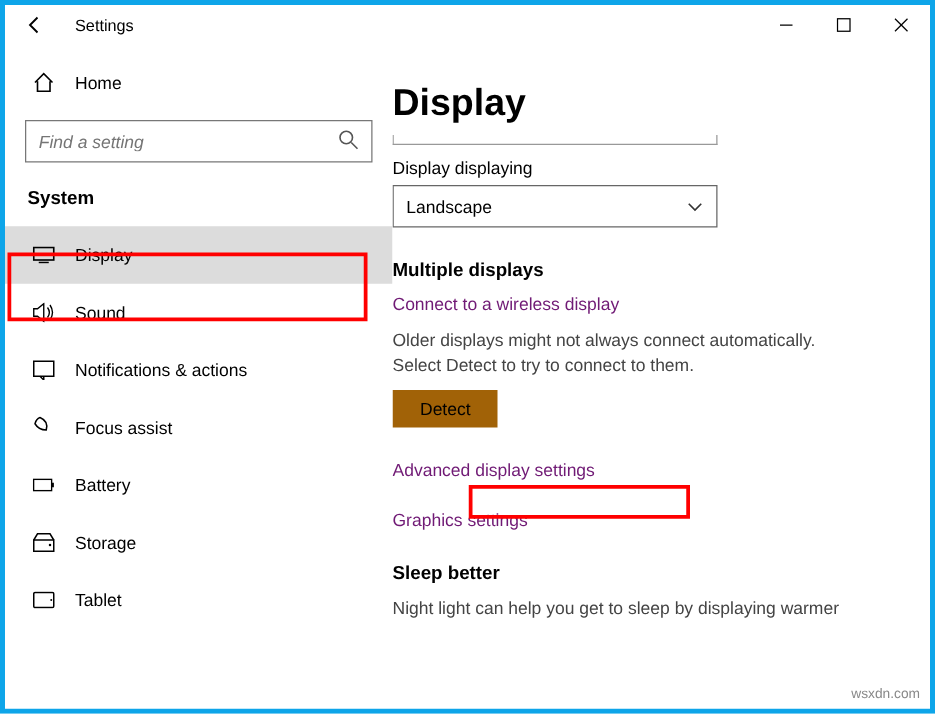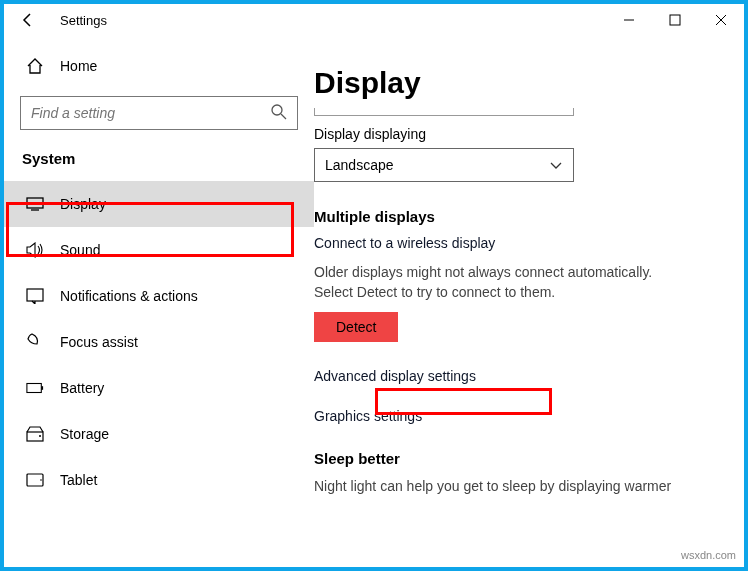--- a/index.html
+++ b/index.html
@@ -25,23 +25,23 @@
   .hl-display { position:absolute; left:2px; top:198px; width:288px; height:55px; pointer-events:none; }
   .hl-adv { position:absolute; left:371px; top:384px; width:177px; height:27px; pointer-events:none; }
   .content { flex: 1; padding: 10px 22px 0 0; overflow-y: auto; }
   .content-inner { padding-left: 0; }
   h1 { font-weight: 600; font-size: 30px; margin: 20px 0 8px 0; }
   h2 { font-weight: 600; font-size: 15px; margin: 26px 0 10px 0; }
   .bracket { border-left: 1px solid #999; border-right: 1px solid #999; border-bottom: 1px solid #999; height: 8px; width: 260px; margin-bottom: 10px; }
   .fieldlabel { font-size: 14px; margin-bottom: 6px; }
   .select { width: 260px; height: 34px; border: 1px solid #666; display: flex; align-items: center; justify-content: space-between; padding: 0 10px; }
   .select .chev { }
-  .link { color: #0f172a; cursor: pointer; margin: 8px 0; }
+  .link { color: #701a75; cursor: pointer; margin: 8px 0; }
   .helptext { color: #444; margin: 12px 0 10px 0; max-width: 350px; line-height: 1.4; }
-  .btn { display:inline-block; background:#ef4444; padding: 7px 22px; border:none; font-size:14px; }
+  .btn { display:inline-block; background:#a16207; padding: 7px 22px; border:none; font-size:14px; }
   .watermark { position:absolute; bottom:6px; right:8px; font-size:11px; color:#888; }
   svg { display:block; }
 </style>
 </head>
 <body>
 
 <div class="window">
 
   <div class="titlebar">
     <div class="back">

